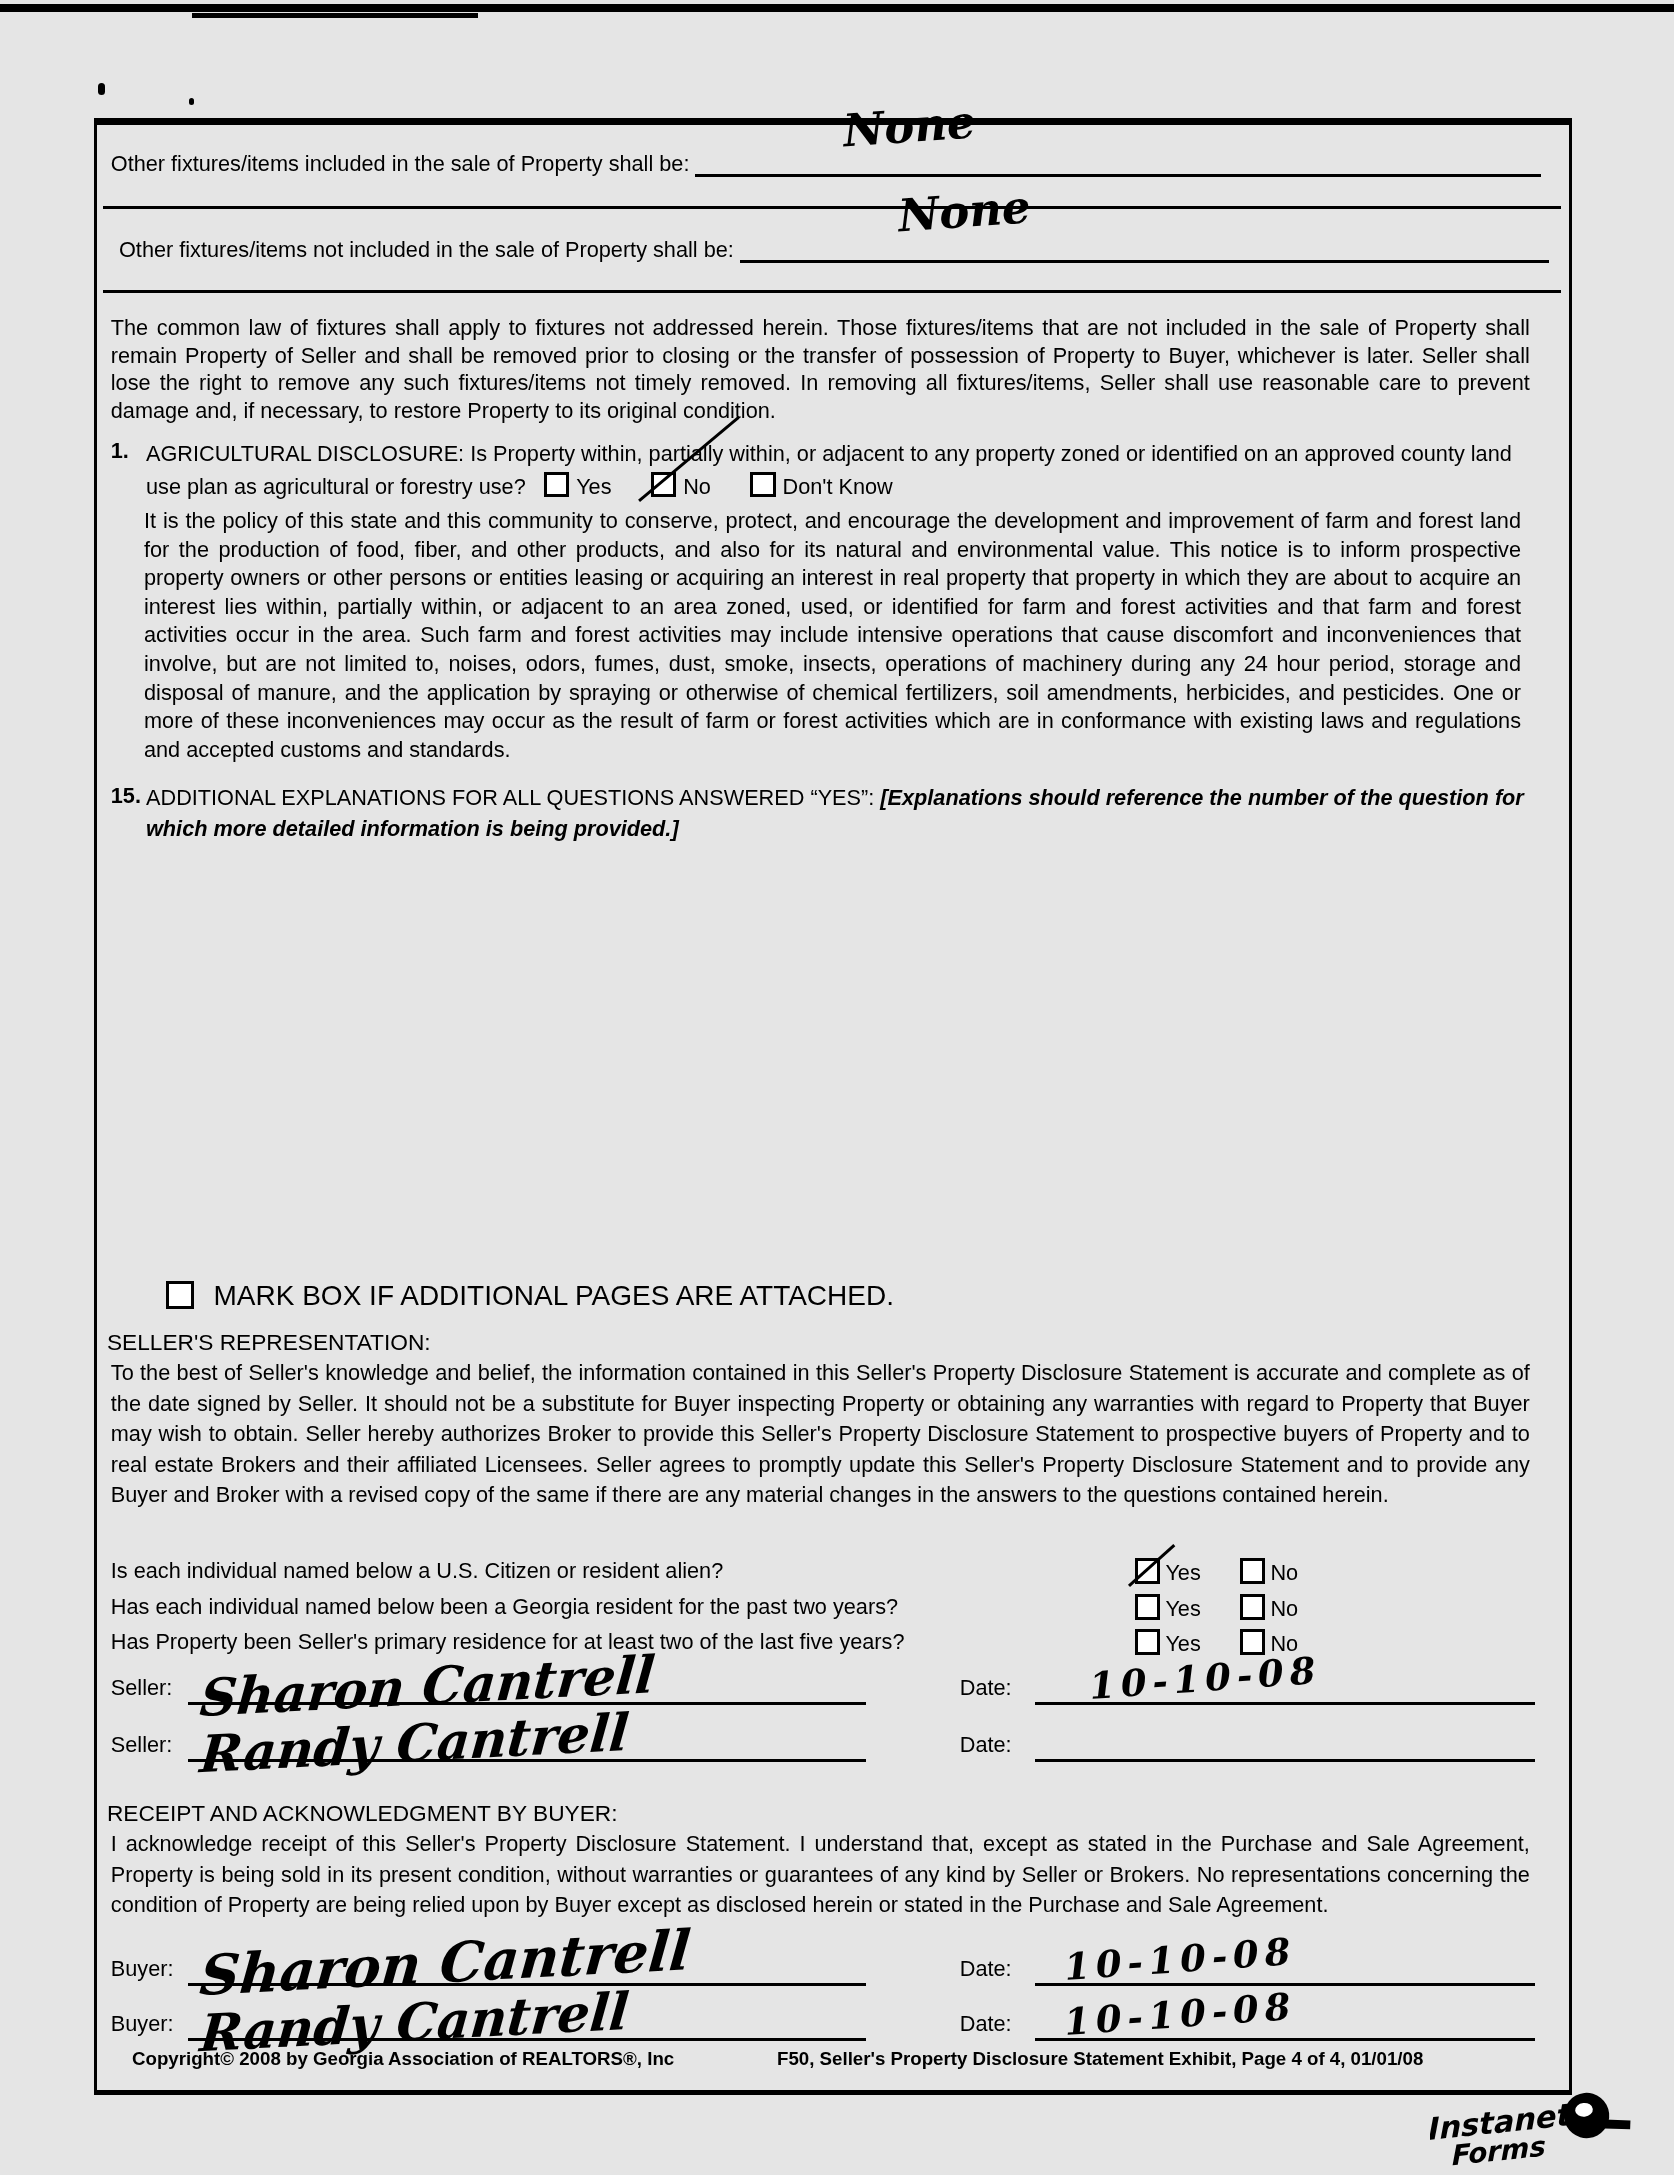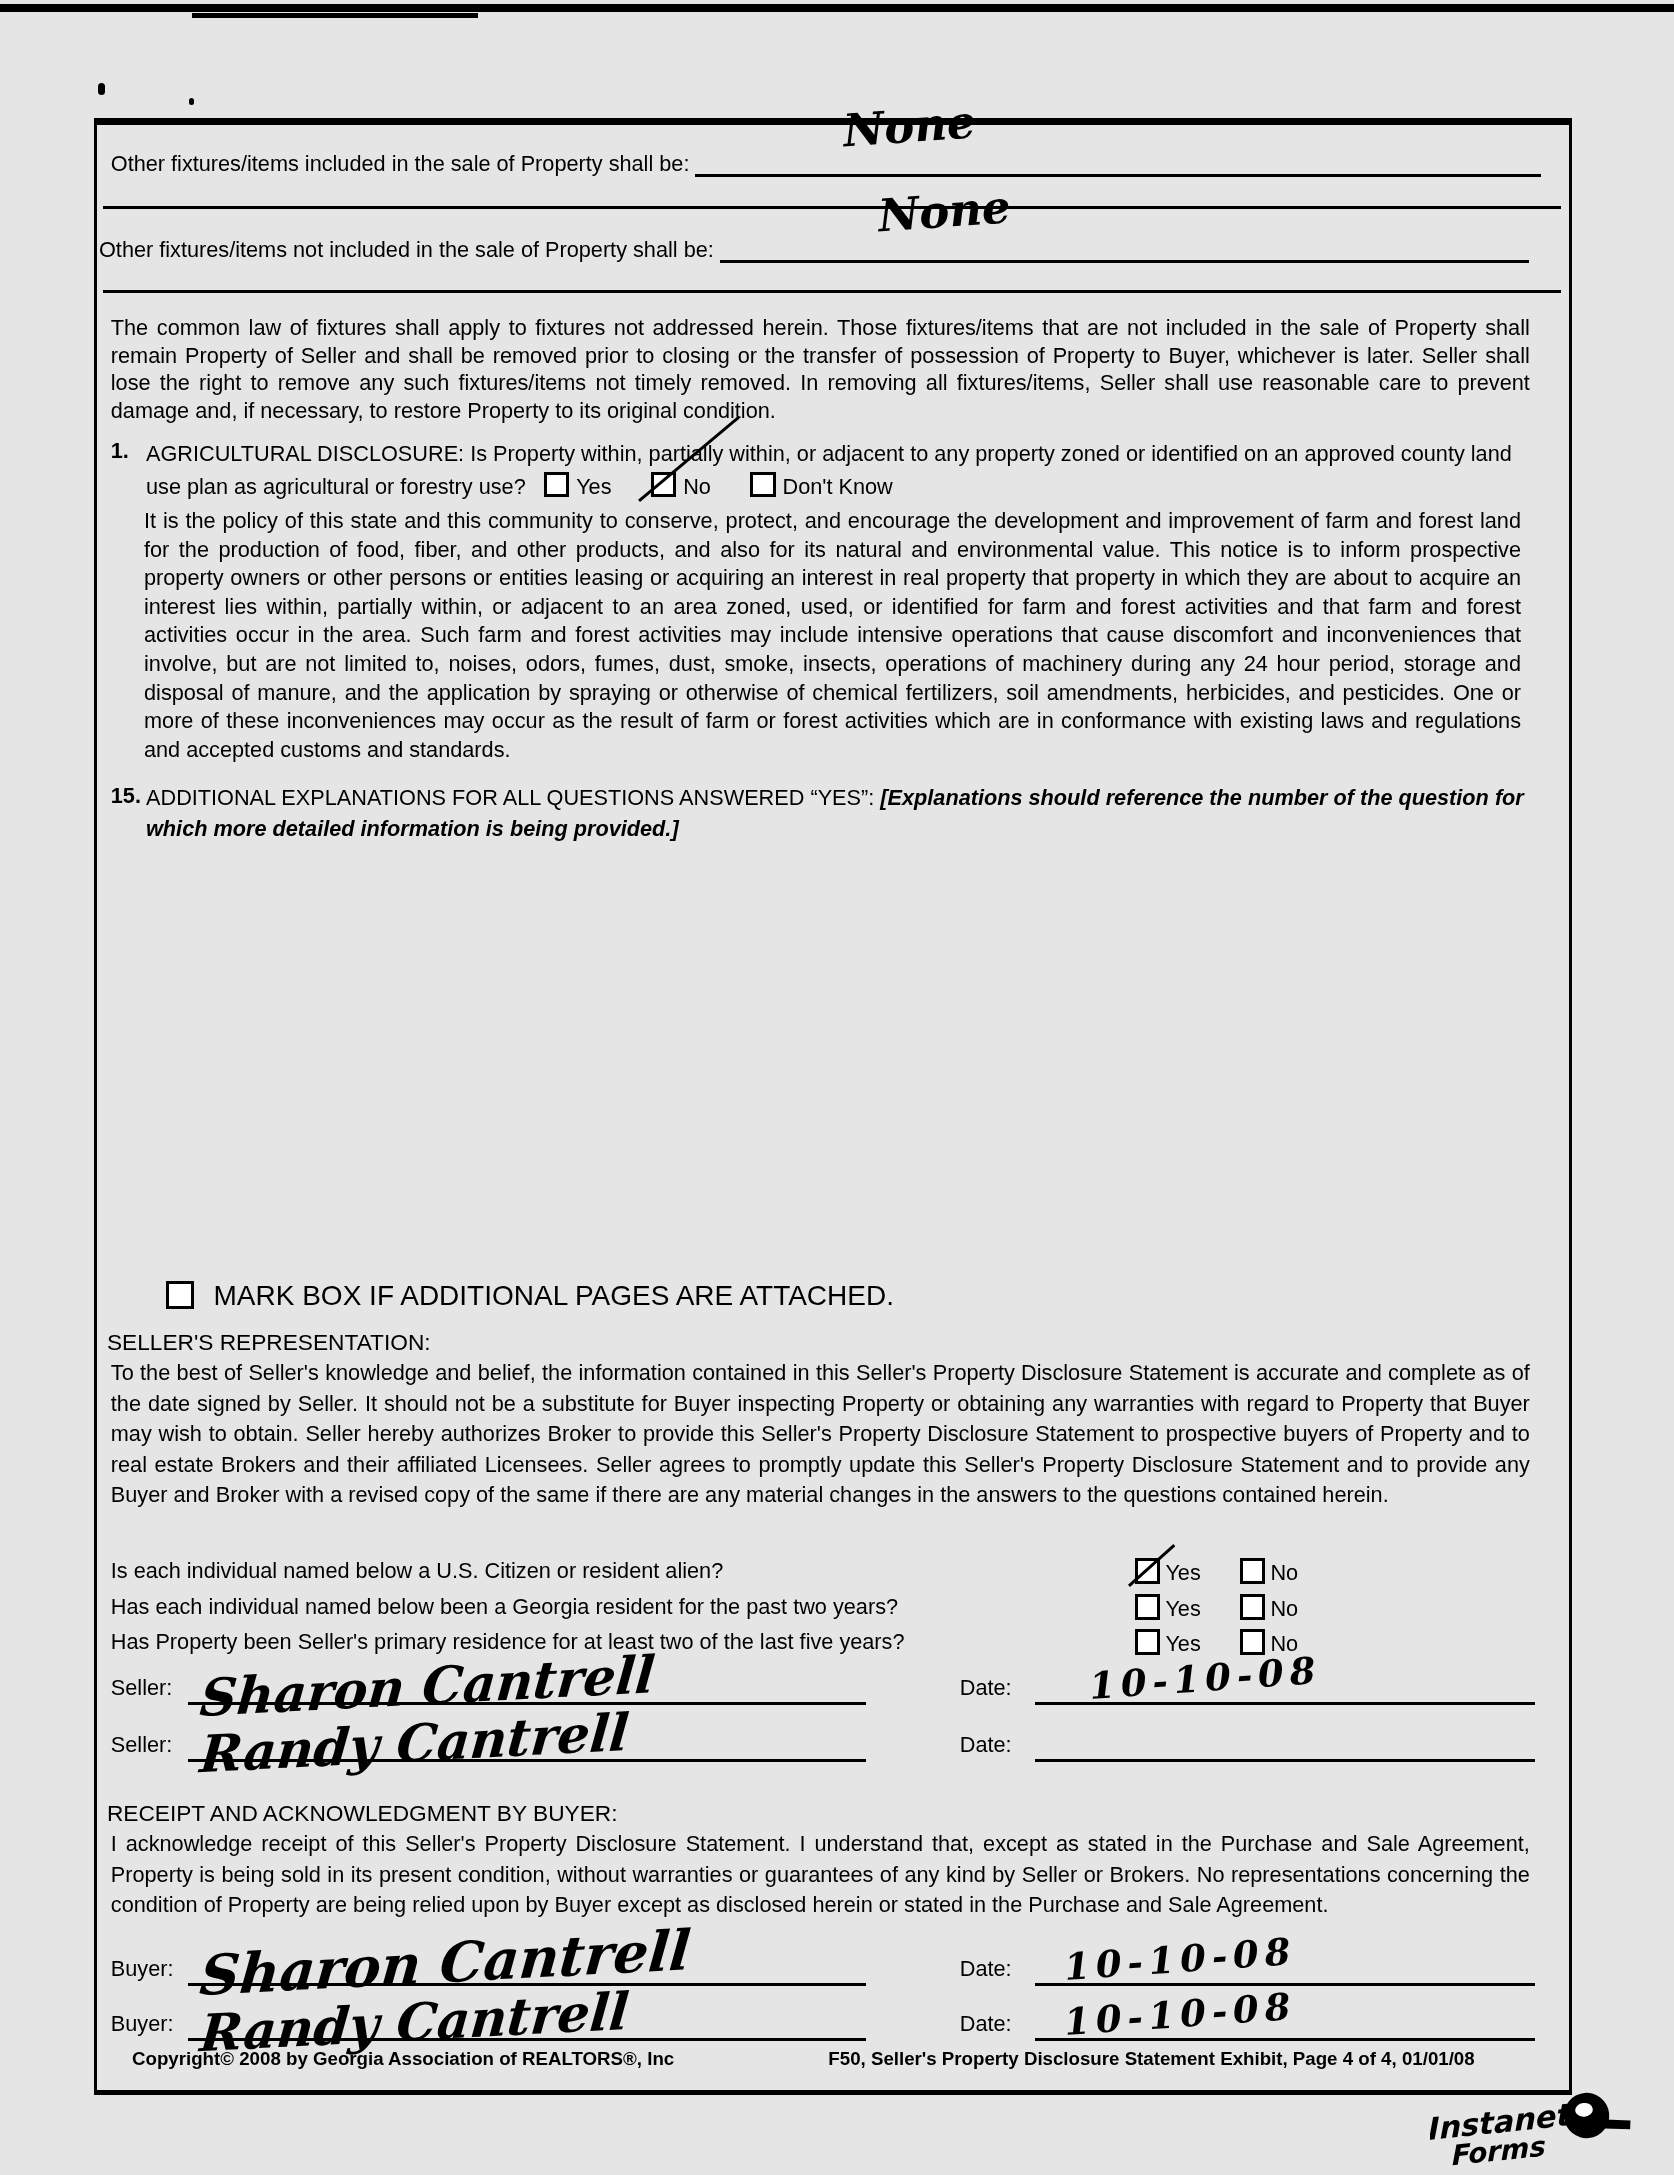--- a/index.html
+++ b/index.html
@@ -55,21 +55,21 @@
   <div class="form-box">
 
     <div class="abs row" style="left:13.8px;top:19.7px;width:1430px;">
       <span>Other fixtures/items included in the sale of Property shall be:</span>
       <span class="fill">
         <span class="hw" style="position:absolute;left:148px;top:-45px;font-size:45px;">None</span>
       </span>
     </div>
     <div class="hr" style="top:81px;"></div>
 
-    <div class="abs row" style="left:2px;top:105px;width:1430px;align-items:flex-end;">
+    <div class="abs row" style="left:22px;top:105px;width:1430px;align-items:flex-end;">
       <span>Other fixtures/items not included in the sale of Property shall be:</span>
       <span class="fill">
         <span class="hw" style="position:absolute;left:158px;top:-45px;font-size:45px;">None</span>
       </span>
     </div>
     <div class="hr" style="top:165px;"></div>
 
     <div class="abs para" style="left:13.8px;top:189px;width:1419px;">The common law of fixtures shall apply to fixtures not addressed herein. Those fixtures/items that are not included in the sale of Property shall remain Property of Seller and shall be removed prior to closing or the transfer of possession of Property to Buyer, whichever is later. Seller shall lose the right to remove any such fixtures/items not timely removed. In removing all fixtures/items, Seller shall use reasonable care to prevent damage and, if necessary, to restore Property to its original condition.</div>
 
     <div class="abs" style="left:0;top:313px;width:1438px;">
@@ -169,21 +169,21 @@
       <span class="sig-line">
         <span class="sig sig-text">Randy Cantrell</span>
       </span>
       <span class="sig-label date-label">Date:</span>
       <span class="date-line">
         <span class="hw hw-date" style="left:29.6px;">10-10-08</span>
       </span>
     </div>
 
     <div class="abs footer" style="left:35px;top:1923px;">Copyright© 2008 by Georgia Association of REALTORS®, Inc</div>
-    <div class="abs footer" style="left:680px;top:1923px;width:749px;text-align:center;">F50, Seller's Property Disclosure Statement Exhibit, Page 4 of 4, 01/01/08</div>
+    <div class="abs footer" style="left:680px;top:1923px;width:749px;text-align:left;">F50, Seller's Property Disclosure Statement Exhibit, Page 4 of 4, 01/01/08</div>
   </div>
 
   <div class="logo">
     <svg width="207" height="83" viewBox="0 0 210 84" style="font-size:22px">
       <g transform="rotate(-6 100 40)">
         <text x="2" y="40" font-family="DejaVu Sans, sans-serif" font-size="31" font-weight="bold" font-style="italic" fill="#000" transform="skewX(-6)">Instanet</text>
         <text x="26" y="68" font-family="DejaVu Sans, sans-serif" font-size="28" font-weight="bold" font-style="italic" fill="#000" transform="skewX(-6)">Forms</text>
         <circle cx="160" cy="32" r="23" fill="#000"></circle>
         <ellipse cx="158" cy="26" rx="9" ry="7" fill="#fff"></ellipse>
         <rect x="178" y="38" width="26" height="9" fill="#000" transform="rotate(8 178 38)"></rect>

